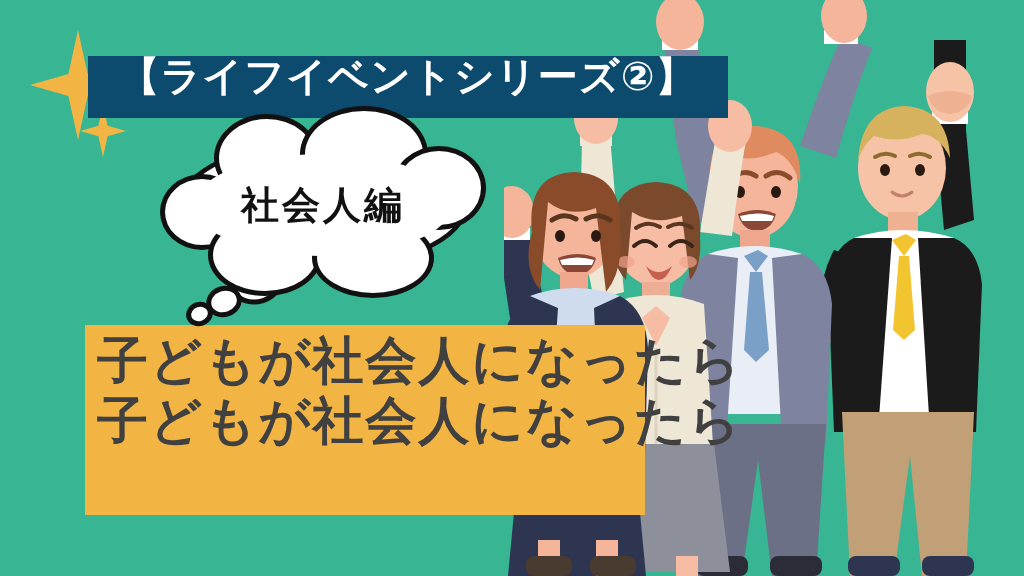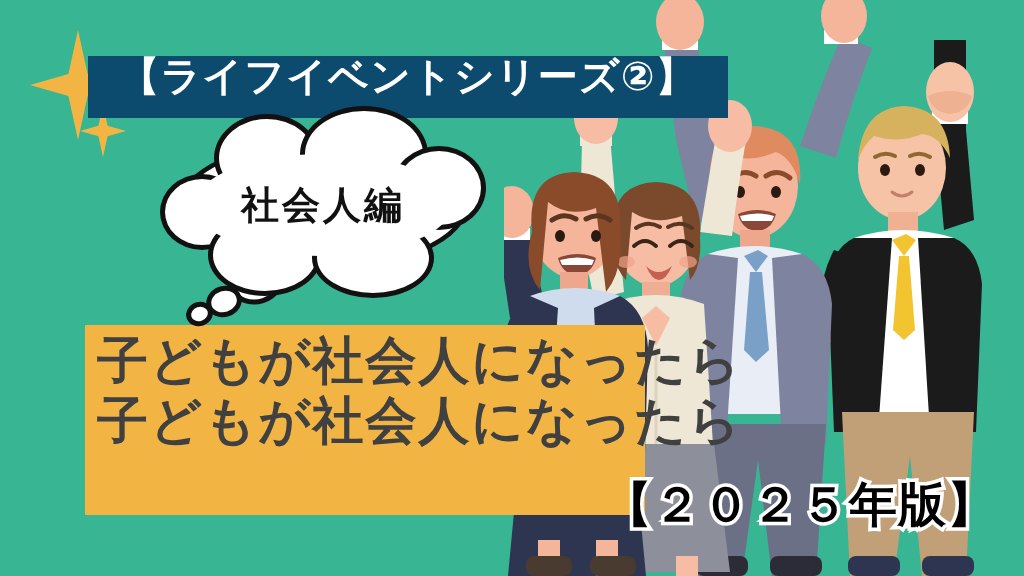--- a/index.html
+++ b/index.html
@@ -302,15 +302,14 @@
     <div class="bubble-body"></div>
     <div class="bubble-mask"></div>
     <div class="bubble-text">社会人編</div>
   </div>
 
   <div class="headline-box">
     <div class="headline-line">子どもが社会人になったら</div>
     <div class="headline-line">子どもが社会人になったら</div>
   </div>
 
-  <div class="year-badge">【２０２５年版】</div>
 
 </div>
 
 </body></html>

